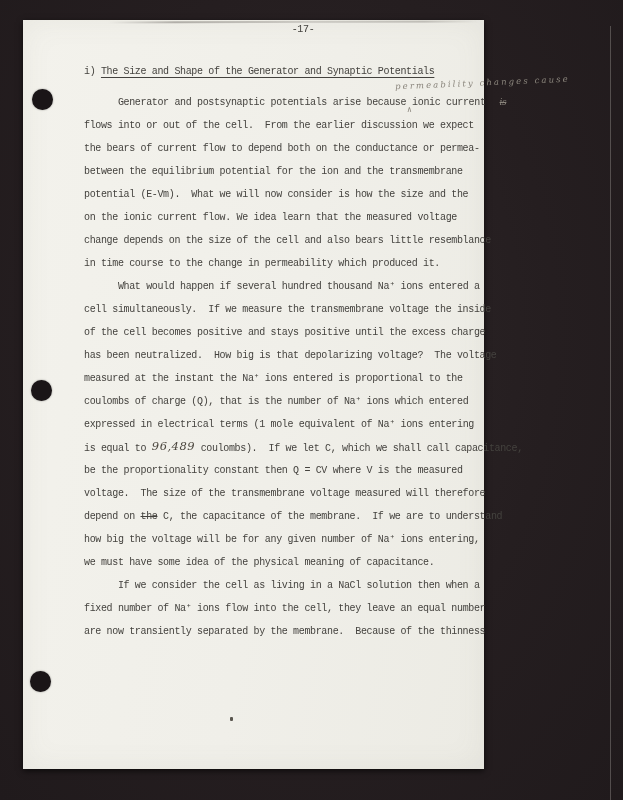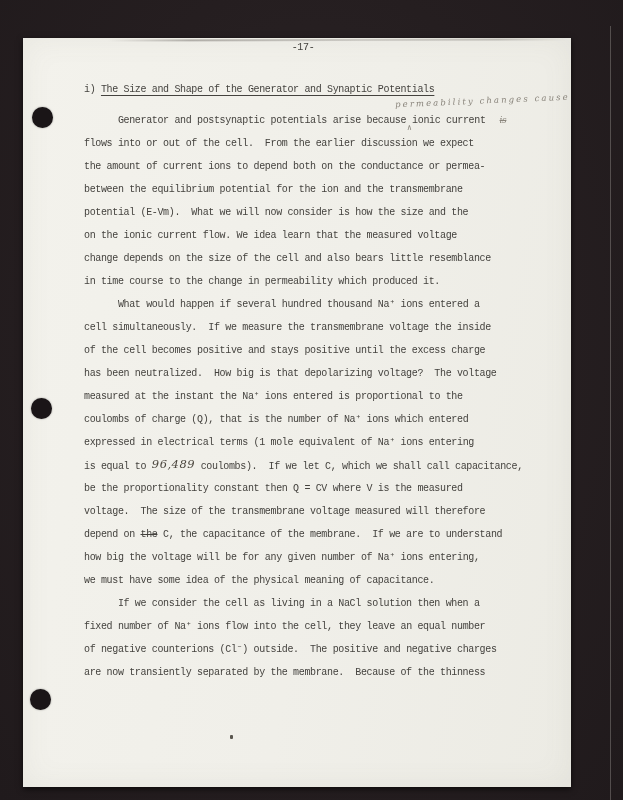--- a/index.html
+++ b/index.html
@@ -4,21 +4,21 @@
 <style>
   :root{
     --paper:#f1f0ea; --frame:#272022; --ink:#44423e; --pencil:#8a857c;
     --pen:#4c473f; --hole:#1a1517; --faded:#8f8c83;
   }
   html,body{margin:0;padding:0;}
   body{width:623px;height:800px;background:var(--frame);font-family:"Liberation Mono","DejaVu Sans Mono",monospace;}
   .frame{position:relative;width:623px;height:800px;overflow:hidden;
     background:radial-gradient(ellipse at 50% 42%, #2c2527 0%, #251e20 55%, #201a1c 100%);}
   .edge-line{position:absolute;left:610px;top:26px;bottom:0;width:1px;background:rgba(215,212,203,0.28);}
-  .page{position:absolute;left:23px;top:38px;width:548px;height:749px;
+  .page{position:absolute;left:23px;top:20px;width:461px;height:749px;
     background:linear-gradient(100deg,#f3f2ec 0%,#f0efe9 55%,#ecebe4 100%);
     box-shadow:0 2px 6px rgba(0,0,0,0.65), inset 0 0 30px rgba(120,110,100,0.08);}
   .top-smudge{position:absolute;top:1px;left:85px;right:4px;height:2px;
     background:linear-gradient(90deg,transparent 0%,rgba(95,90,85,0.42) 18%,rgba(95,90,85,0.22) 55%,rgba(95,90,85,0.30) 85%,transparent 100%);
     transform:rotate(-0.15deg);}
   .page-number{position:absolute;top:-2px;left:0;width:560px;text-align:center;
     color:var(--faded);font-size:9.5px;letter-spacing:1px;}
   .hole{position:absolute;width:21px;height:21px;border-radius:50%;background:var(--hole);
     box-shadow:0 0 2px rgba(0,0,0,0.4);}
   .hole-1{left:9px;top:69px;}
@@ -51,39 +51,38 @@
     <div class="top-smudge"></div>
     <div class="page-number line">-17-</div>
     <div class="hole hole-1"></div>
     <div class="hole hole-2"></div>
     <div class="hole hole-3"></div>
     <div class="heading line"><span class="t">i) </span><span class="u">The Size and Shape of the Generator and Synaptic Potentials</span></div>
     <div class="annotation">permeability changes cause</div>
     <div class="body-text">
         <div class="line"><span class="t">      Generator and postsynaptic potentials arise because</span><span class="c">∧</span><span class="t">ionic current</span><span class="hs">is</span></div>
         <div class="line">flows into or out of the cell.  From the earlier discussion we expect</div>
-        <div class="line">the amount of current ions to depend both on the conductance or permea-</div>
+        <div class="line">the bears of current flow to depend both on the conductance or permea-</div>
         <div class="line">between the equilibrium potential for the ion and the transmembrane</div>
         <div class="line">potential (E-Vm).  What we will now consider is how the size and the</div>
         <div class="line">on the ionic current flow. We idea learn that the measured voltage</div>
         <div class="line">change depends on the size of the cell and also bears little resemblance</div>
         <div class="line">in time course to the change in permeability which produced it.</div>
         <div class="line">      What would happen if several hundred thousand Na⁺ ions entered a</div>
         <div class="line">cell simultaneously.  If we measure the transmembrane voltage the inside</div>
         <div class="line">of the cell becomes positive and stays positive until the excess charge</div>
         <div class="line">has been neutralized.  How big is that depolarizing voltage?  The voltage</div>
         <div class="line">measured at the instant the Na⁺ ions entered is proportional to the</div>
         <div class="line">coulombs of charge (Q), that is the number of Na⁺ ions which entered</div>
         <div class="line">expressed in electrical terms (1 mole equivalent of Na⁺ ions entering</div>
         <div class="line"><span class="t">is equal to </span><span class="h">96,489</span><span class="t"> coulombs).  If we let C, which we shall call capacitance,</span></div>
         <div class="line">be the proportionality constant then Q = CV where V is the measured</div>
         <div class="line">voltage.  The size of the transmembrane voltage measured will therefore</div>
         <div class="line"><span class="t">depend on </span><span class="s">the</span><span class="t"> C, the capacitance of the membrane.  If we are to understand</span></div>
         <div class="line">how big the voltage will be for any given number of Na⁺ ions entering,</div>
         <div class="line">we must have some idea of the physical meaning of capacitance.</div>
         <div class="line">      If we consider the cell as living in a NaCl solution then when a</div>
         <div class="line">fixed number of Na⁺ ions flow into the cell, they leave an equal number</div>
-        <div class="line">of negative counterions (Cl⁻) outside.  The positive and negative charges</div>
         <div class="line">are now transiently separated by the membrane.  Because of the thinness</div>
       </div>
     <div class="stray-dot"></div>
   </div>
 </div>
 
 </body></html>

